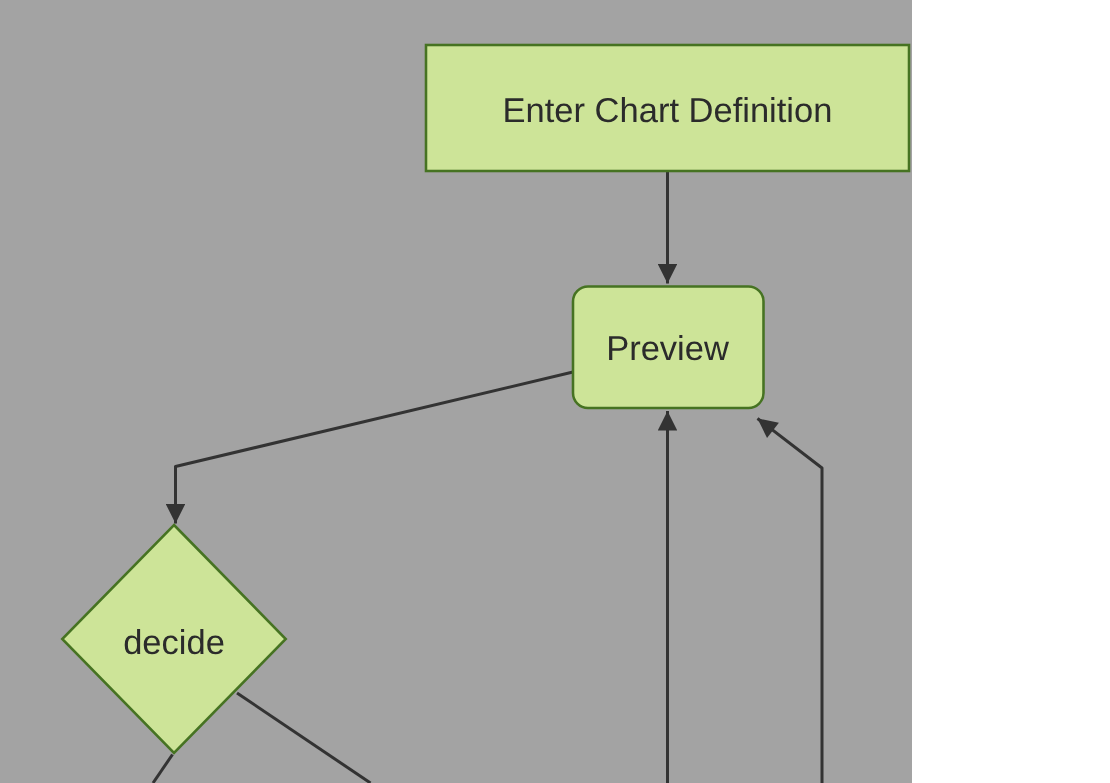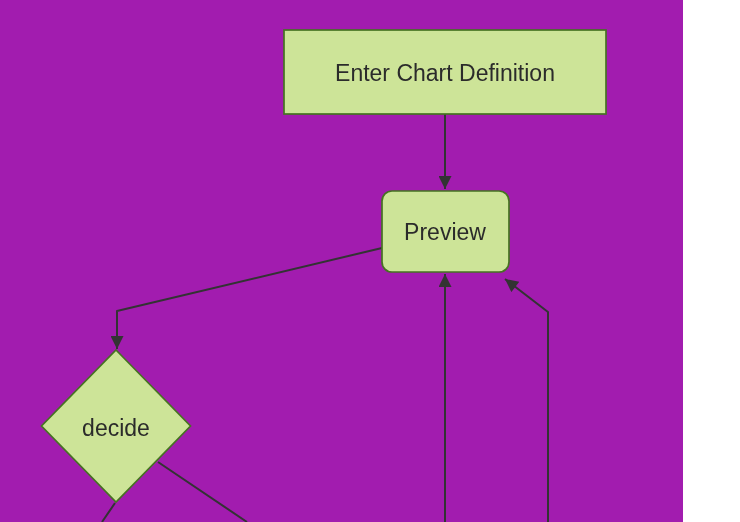--- a/index.html
+++ b/index.html
@@ -2,23 +2,23 @@
 <html><head>
   <meta charset="utf-8">
   <style>
     html, body {
       margin: 0;
       padding: 0;
       background: #ffffff;
     }
     .canvas {
       position: relative;
-      width: 683px;
+      width: 608px;
       height: 522px;
-      background: #a21caf;
+      background: #a3a3a3;
       overflow: hidden;
       font-family: "Liberation Sans", "DejaVu Sans", sans-serif;
       text-align: center;
     }
     svg {
       display: block;
     }
     .edge {
       fill: none;
       stroke-width: 2px;

